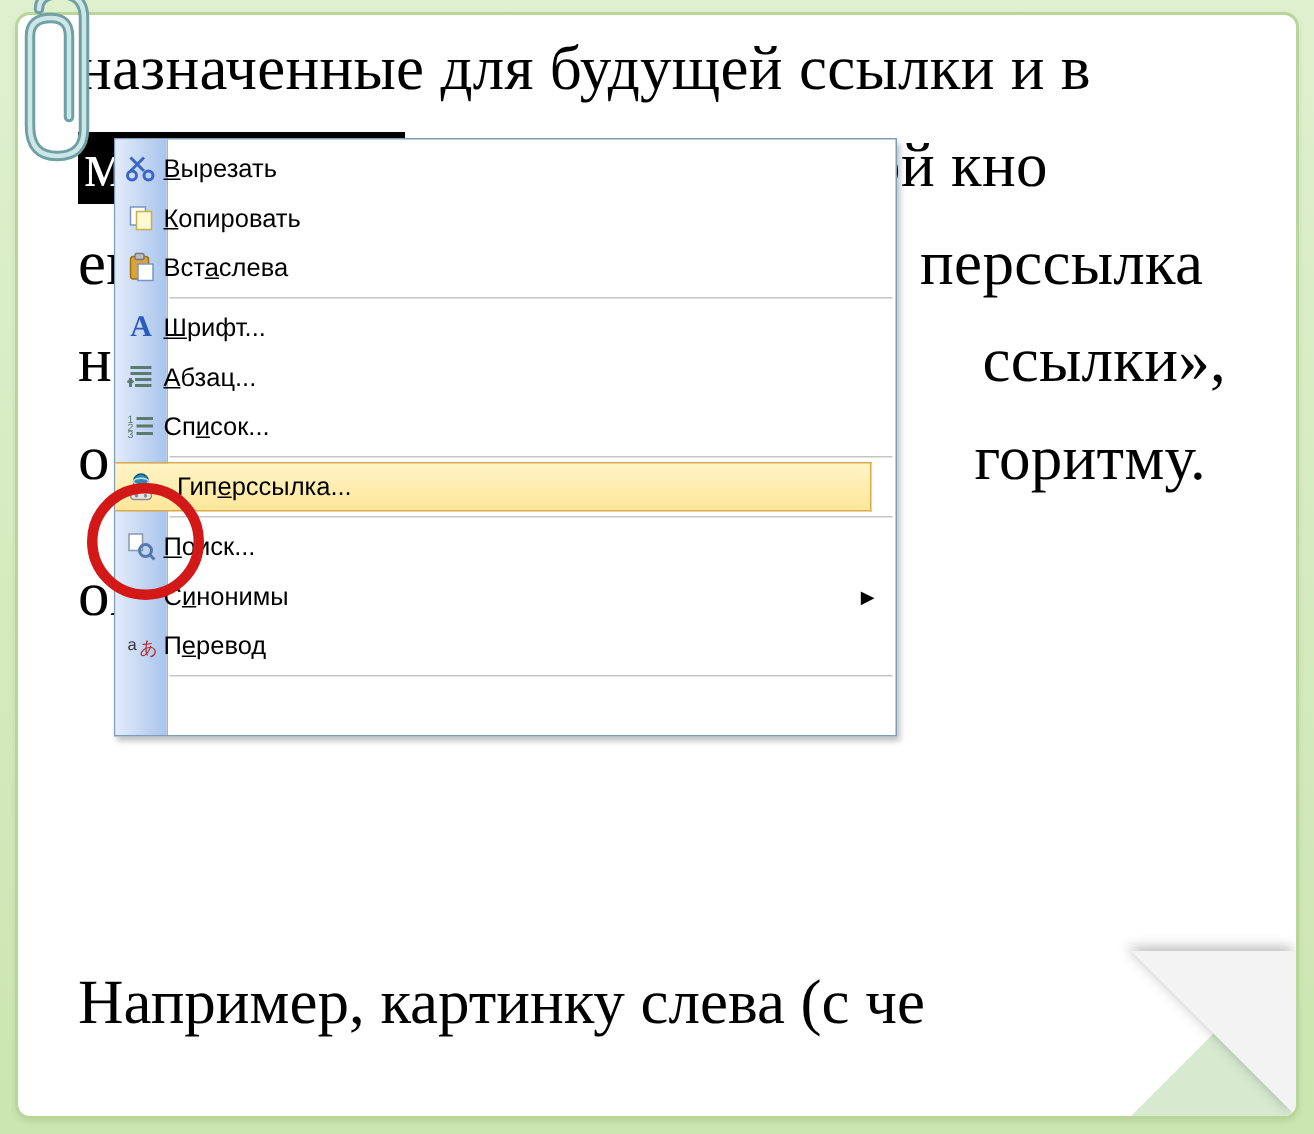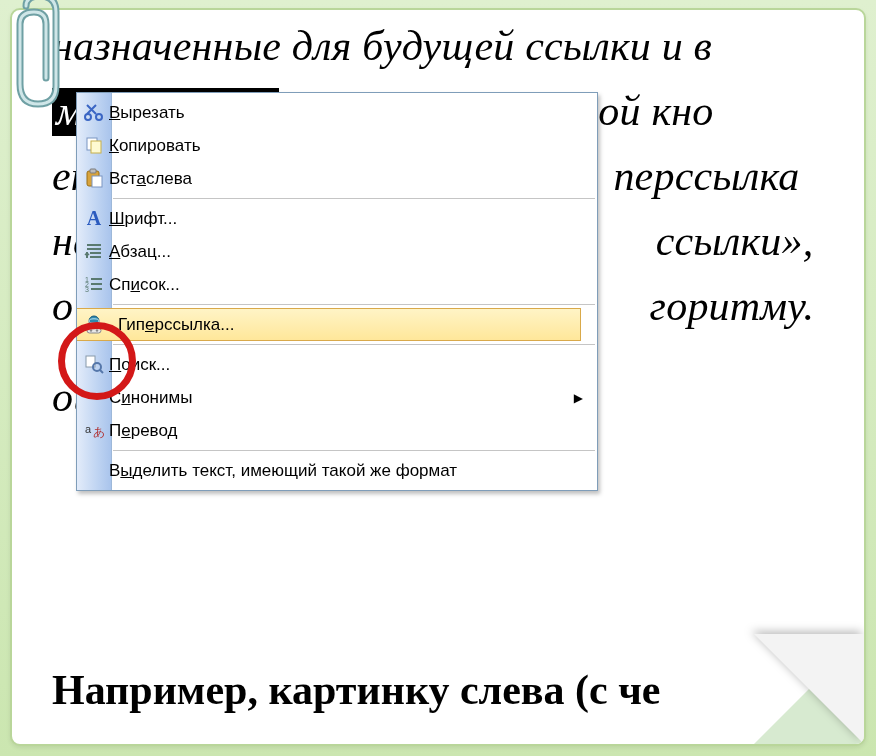--- a/index.html
+++ b/index.html
@@ -12,23 +12,23 @@
   .frame{
     position:absolute;left:10px;top:8px;right:10px;bottom:10px;
     background:#fff;border:2px solid #b9d69a;border-radius:10px;
     box-shadow:inset 0 0 0 3px #fff,0 2px 4px rgba(0,0,0,.08);
     overflow:hidden;
   }
   .doc{
     position:relative;color:#000;font-size:42px;line-height:65px;
     padding:4px 8px 8px 40px;letter-spacing:.2px;
   }
-  .doc .line{white-space:nowrap;font-style:italic;}
+  .doc .line{white-space:nowrap;}
   .sel{background:#000;color:#fff;padding:0 4px 2px;}
-  .bottom-line{position:absolute;left:40px;top:656px;font-size:42px;font-weight:bold;}
+  .bottom-line{position:absolute;left:40px;top:635px;font-size:42px;}
   
   .clip{position:absolute;left:6px;top:-6px;z-index:5;}
   .clip svg{width:70px;height:120px;}
   
   .ctxwrap{
     position:absolute;left:64px;top:82px;width:520px;
     font-family:Tahoma,Arial,sans-serif;font-size:17px;color:#000;
     border:1px solid #7f9db9;background:#fff;
     box-shadow:2px 3px 4px rgba(0,0,0,.25);
   }
@@ -204,21 +204,20 @@
           <svg width="20" height="20" viewBox="0 0 20 20">
               <text x="1" y="13" font-size="11" fill="#333">a</text>
               <text x="9" y="16" font-size="12" fill="#b03030">あ</text>
             </svg>
         </span>
         <span><span>П</span><u>е</u><span>ревод</span></span>
       </div>
       <div class="sep"></div>
       <div class="mi">
         <span class="ico"></span>
-        <span><span>В</span><u>ы</u><span>делить текст, имеющий такой же формат</span></span>
       </div>
     </div>
   </div>
 
   <div class="redcirc"></div>
 
   <div class="curl"></div>
 </div>
 
 </body></html>

